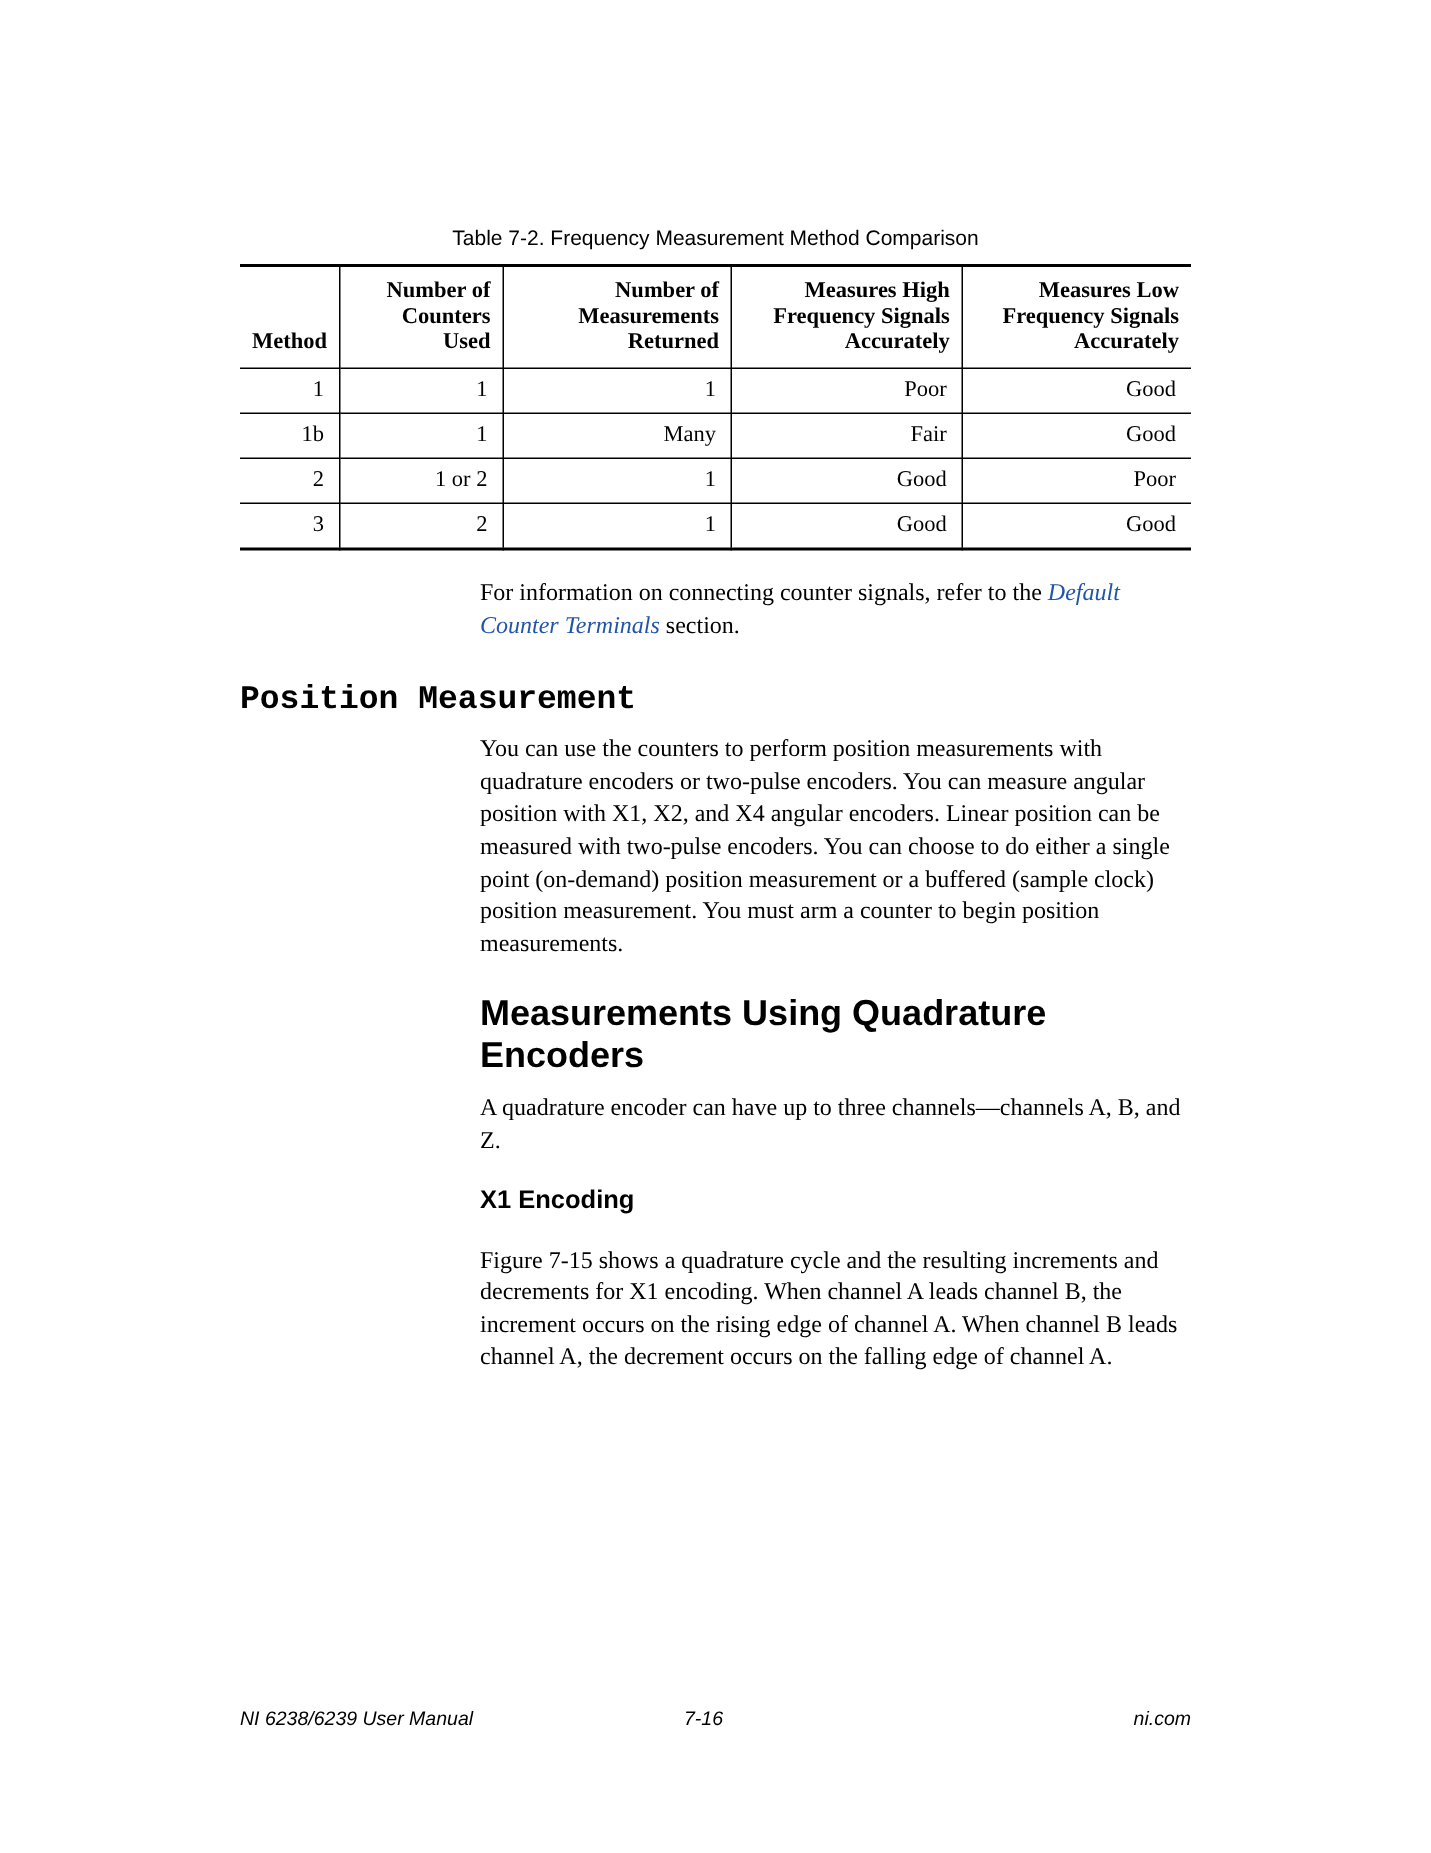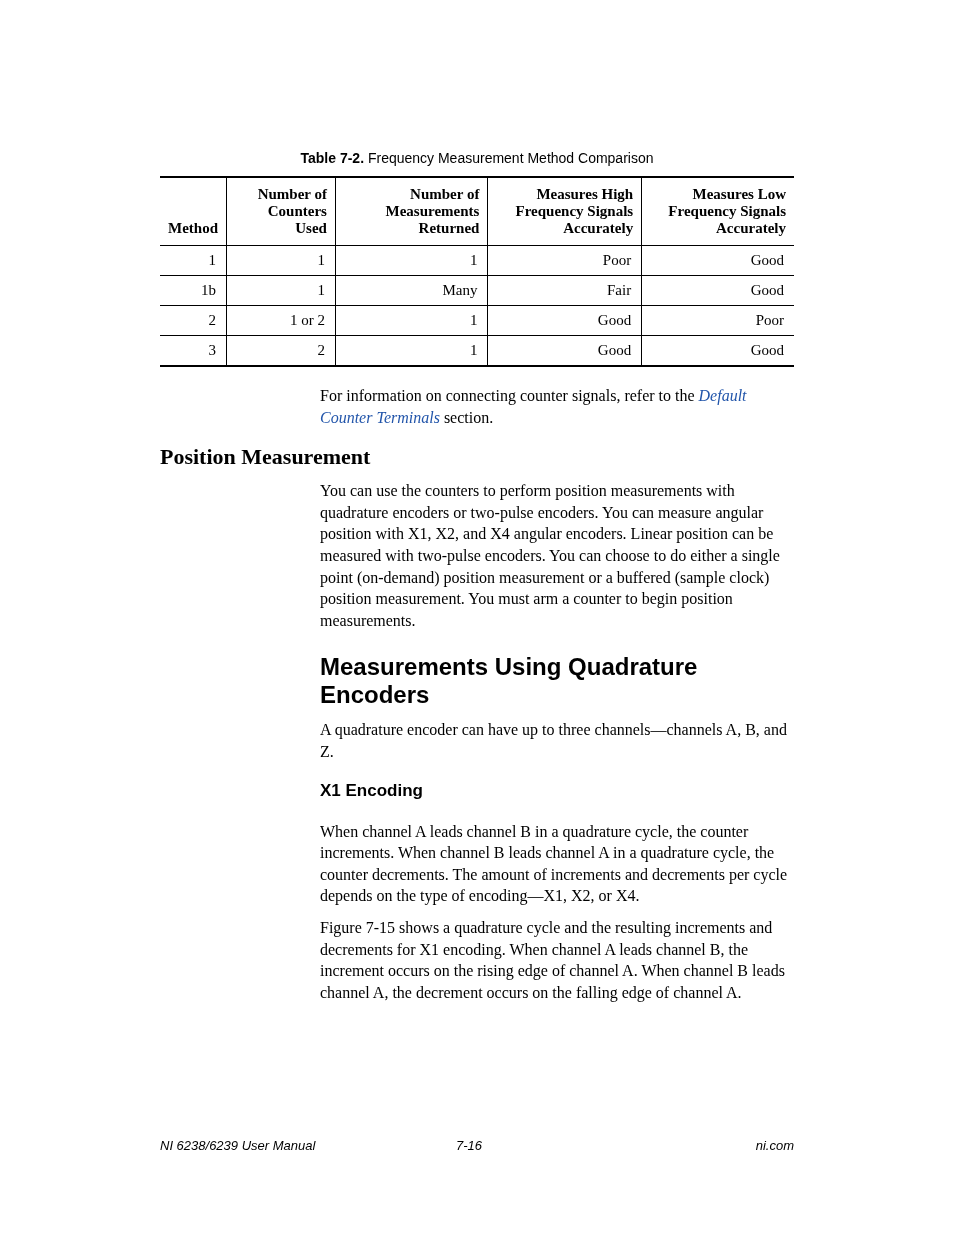--- a/index.html
+++ b/index.html
@@ -23,21 +23,21 @@
     font-family: Arial, Helvetica, sans-serif;
     margin-bottom: 50px;
   }
   .table-caption {
     text-align: center;
     font-size: 14px;
     font-family: Arial, Helvetica, sans-serif;
     margin-bottom: 10px;
   }
   .table-caption .bold {
-    font-weight: bold;
+    font-weight: normal;
   }
   table.comparison {
     border-collapse: collapse;
     width: 100%;
     font-size: 15px;
   }
   table.comparison th, table.comparison td {
     border: 1px solid #000;
     padding: 6px 10px;
     text-align: right;
@@ -74,24 +74,24 @@
     font-size: 16px;
     line-height: 1.35;
     margin-top: 18px;
   }
   .link {
     color: #2255aa;
     font-style: italic;
     cursor: pointer;
   }
   h2.section-heading {
-    font-family: Liberation Serif, serif;
+    font-family: Liberation Mono, monospace;
     font-weight: bold;
     font-size: 22px;
-    margin: 16px 0 10px 0;
+    margin: 26px 0 10px 0;
   }
   h3.subsection-heading {
     font-family: Arial, Helvetica, sans-serif;
     font-weight: bold;
     font-size: 24px;
     margin: 22px 0 8px 0;
   }
   h4.subsubsection-heading {
     font-family: Arial, Helvetica, sans-serif;
     font-weight: bold;
@@ -182,21 +182,20 @@
   </div>
 
   <h2 class="section-heading">Position Measurement</h2>
   <div class="indented">
     <p class="para">You can use the counters to perform position measurements with quadrature encoders or two-pulse encoders. You can measure angular position with X1, X2, and X4 angular encoders. Linear position can be measured with two-pulse encoders. You can choose to do either a single point (on-demand) position measurement or a buffered (sample clock) position measurement. You must arm a counter to begin position measurements.</p>
 
     <h3 class="subsection-heading">Measurements Using Quadrature Encoders</h3>
     <p class="para">A quadrature encoder can have up to three channels—channels A, B, and Z.</p>
 
     <h4 class="subsubsection-heading">X1 Encoding</h4>
-    <p class="para">When channel A leads channel B in a quadrature cycle, the counter increments. When channel B leads channel A in a quadrature cycle, the counter decrements. The amount of increments and decrements per cycle depends on the type of encoding—X1, X2, or X4.</p>
     <p class="para">Figure 7-15 shows a quadrature cycle and the resulting increments and decrements for X1 encoding. When channel A leads channel B, the increment occurs on the rising edge of channel A. When channel B leads channel A, the decrement occurs on the falling edge of channel A.</p>
   </div>
 </div>
 
 <div class="footer">
   <span>NI 6238/6239 User Manual</span>
   <span class="center">7-16</span>
   <span>ni.com</span>
 </div>
 

